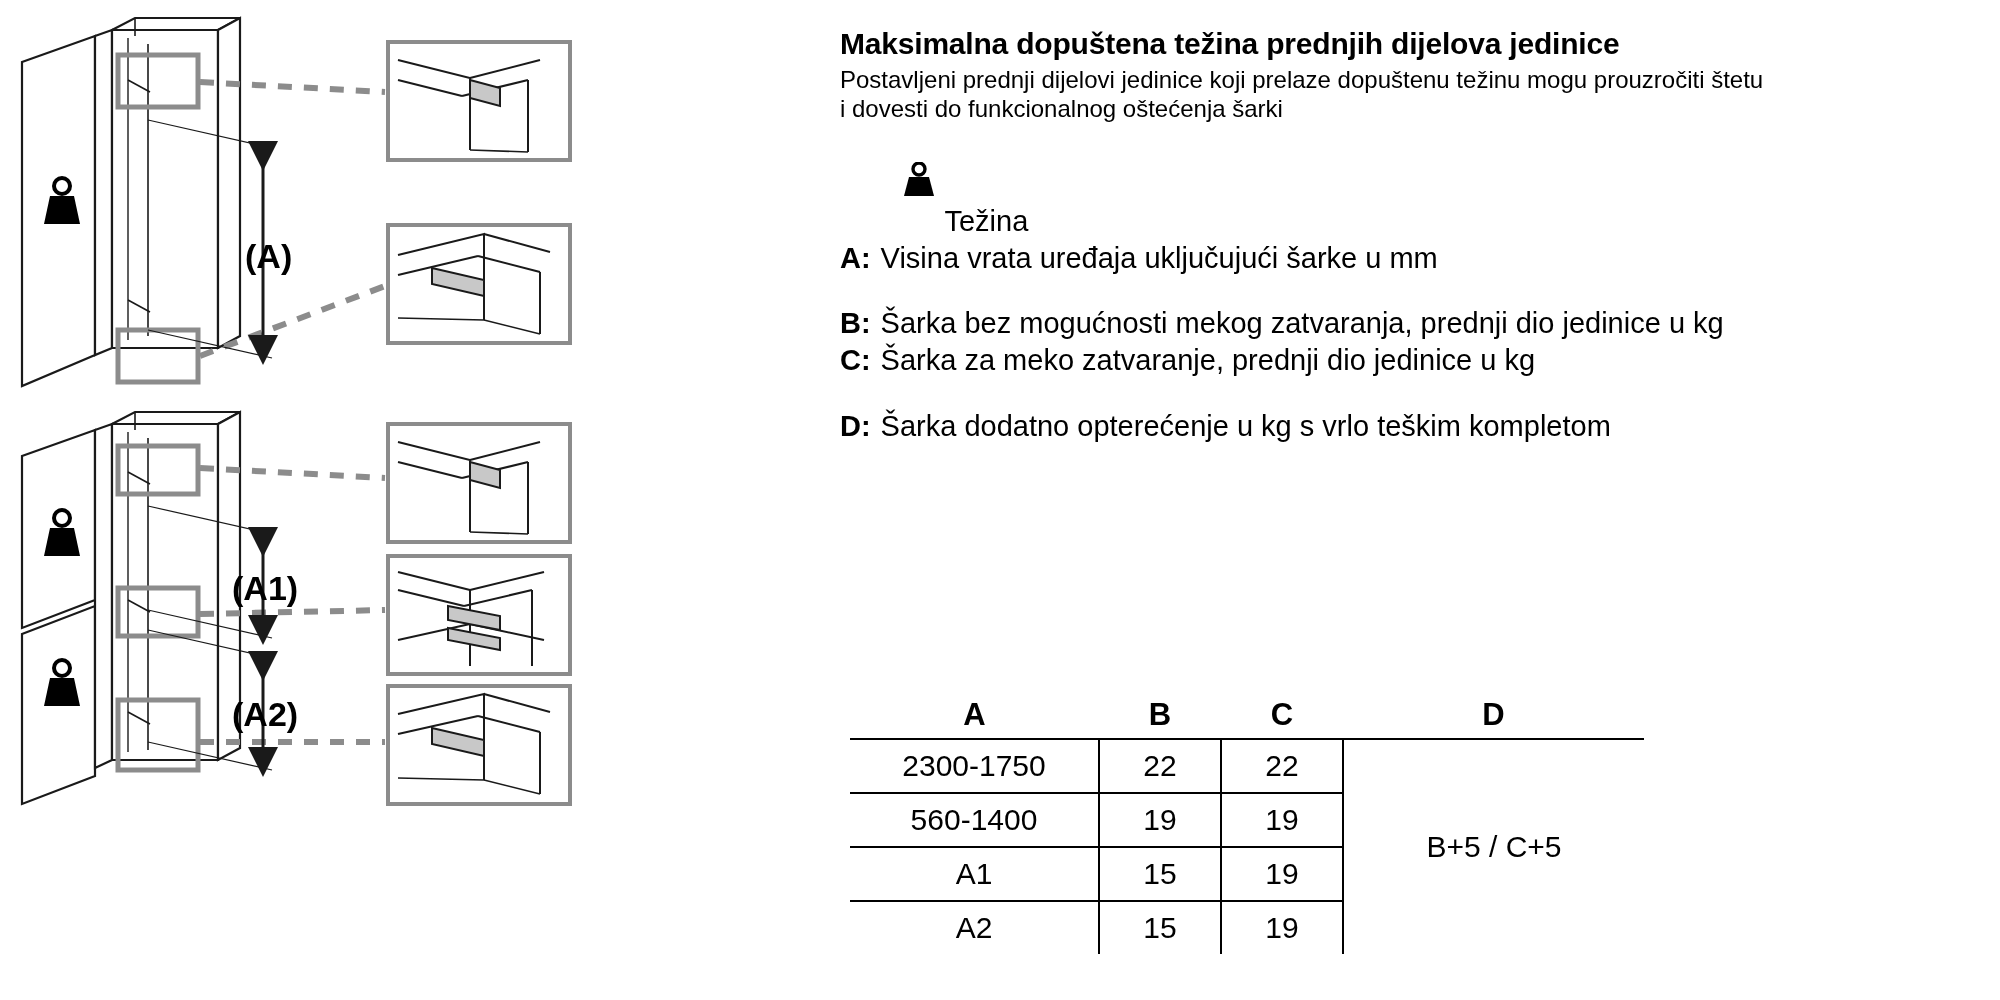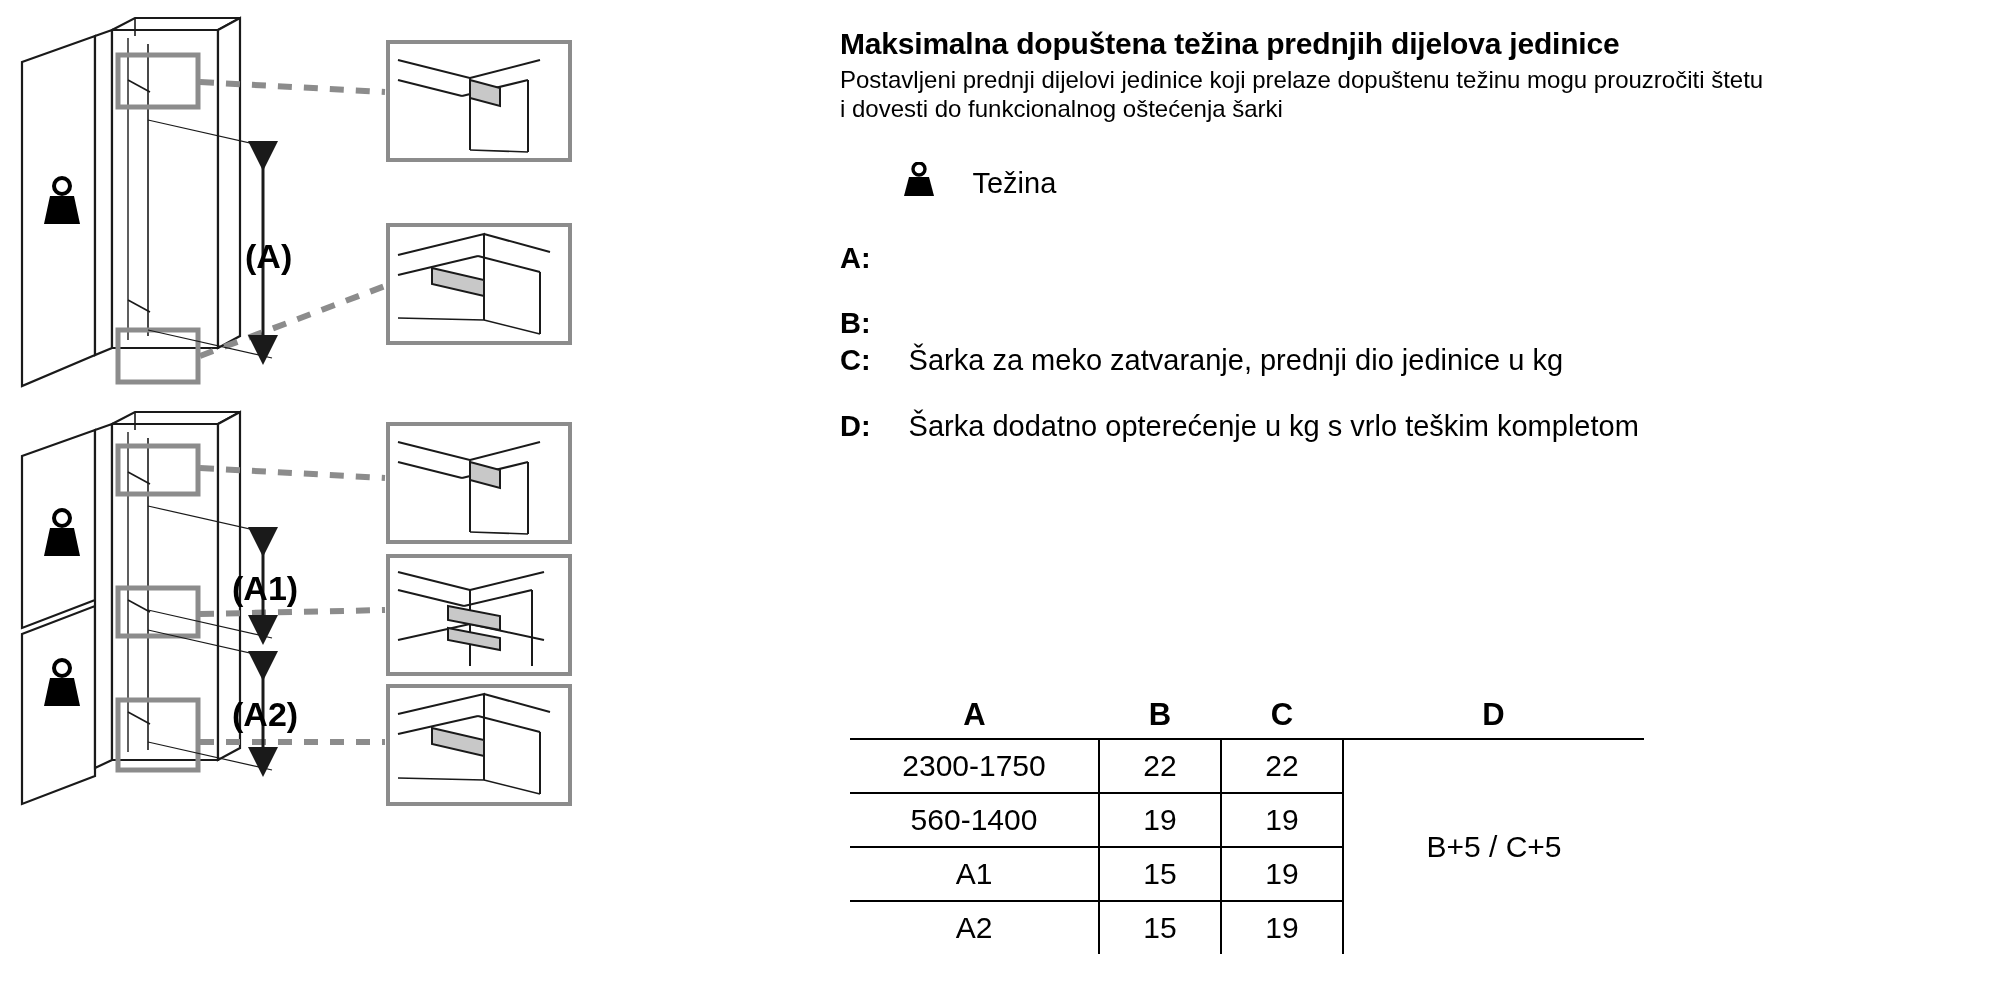--- a/index.html
+++ b/index.html
@@ -47,25 +47,24 @@
     letter-spacing: -0.2px;
   }
   .intro {
     font-size: 24px;
     line-height: 1.2;
     margin: 5px 0 0 0;
     width: 930px;
   }
   .legend-row {
     display: flex;
-    align-items: center;
+    align-items: flex-end;
     font-size: 29px;
     line-height: 1.2;
     margin-top: 4px;
-    gap: 28px;
   }
   .legend-row .key {
     font-weight: bold;
     white-space: pre;
     flex: 0 0 auto;
   }
   .legend-row .val {
     flex: 0 1 auto;
   }
   .legend-row.spaced {
@@ -309,24 +308,26 @@
         <svg width="30" height="34" viewBox="0 0 30 34" xmlns="http://www.w3.org/2000/svg">
           <circle cx="15" cy="7" r="6" fill="none" stroke="#000" stroke-width="3.4"></circle>
           <path d="M5,15 L25,15 L30,34 L0,34 Z" fill="#000"></path>
         </svg>
       </span>
       <span class="val">Težina</span>
     </div>
 
     <div class="legend-row tight">
       <span class="key">A:</span>
+      <span class="val" style="padding-left:10px">Visina vrata uređaja uključujući šarke u mm</span>
     </div>
 
     <div class="legend-row spaced">
       <span class="key">B:</span>
+      <span class="val" style="padding-left:10px; width:880px">Šarka bez mogućnosti mekog zatvaranja, prednji dio jedinice u kg</span>
     </div>
 
     <div class="legend-row tight">
       <span class="key">C:</span>
       <span class="val" style="padding-left:10px; width:940px">Šarka za meko zatvaranje, prednji dio jedinice u kg</span>
     </div>
 
     <div class="legend-row spaced2">
       <span class="key">D:</span>
       <span class="val" style="padding-left:10px; width:800px">Šarka dodatno opterećenje u kg s vrlo teškim kompletom</span>

